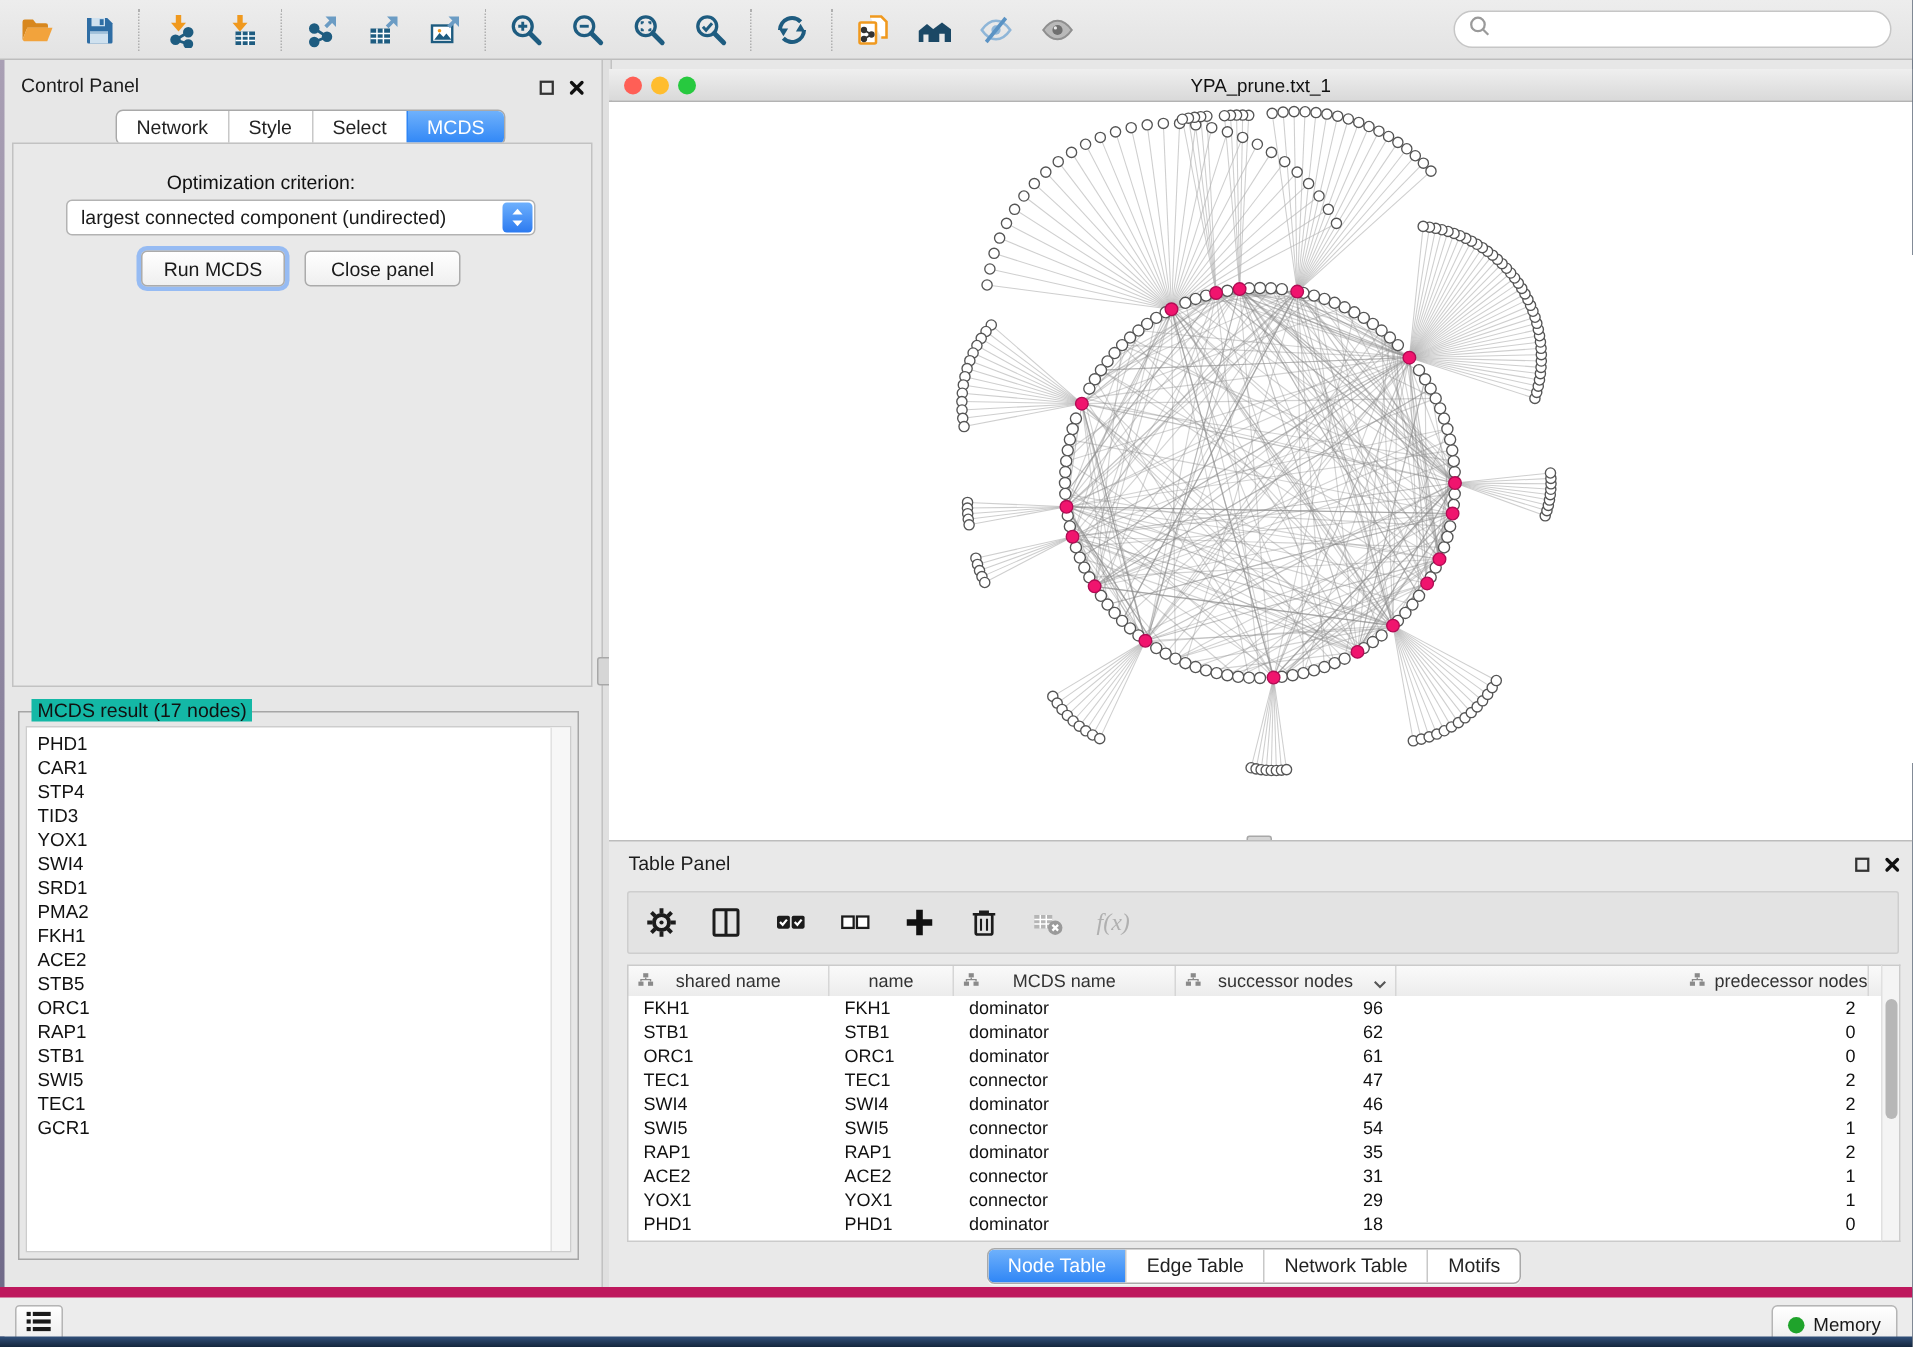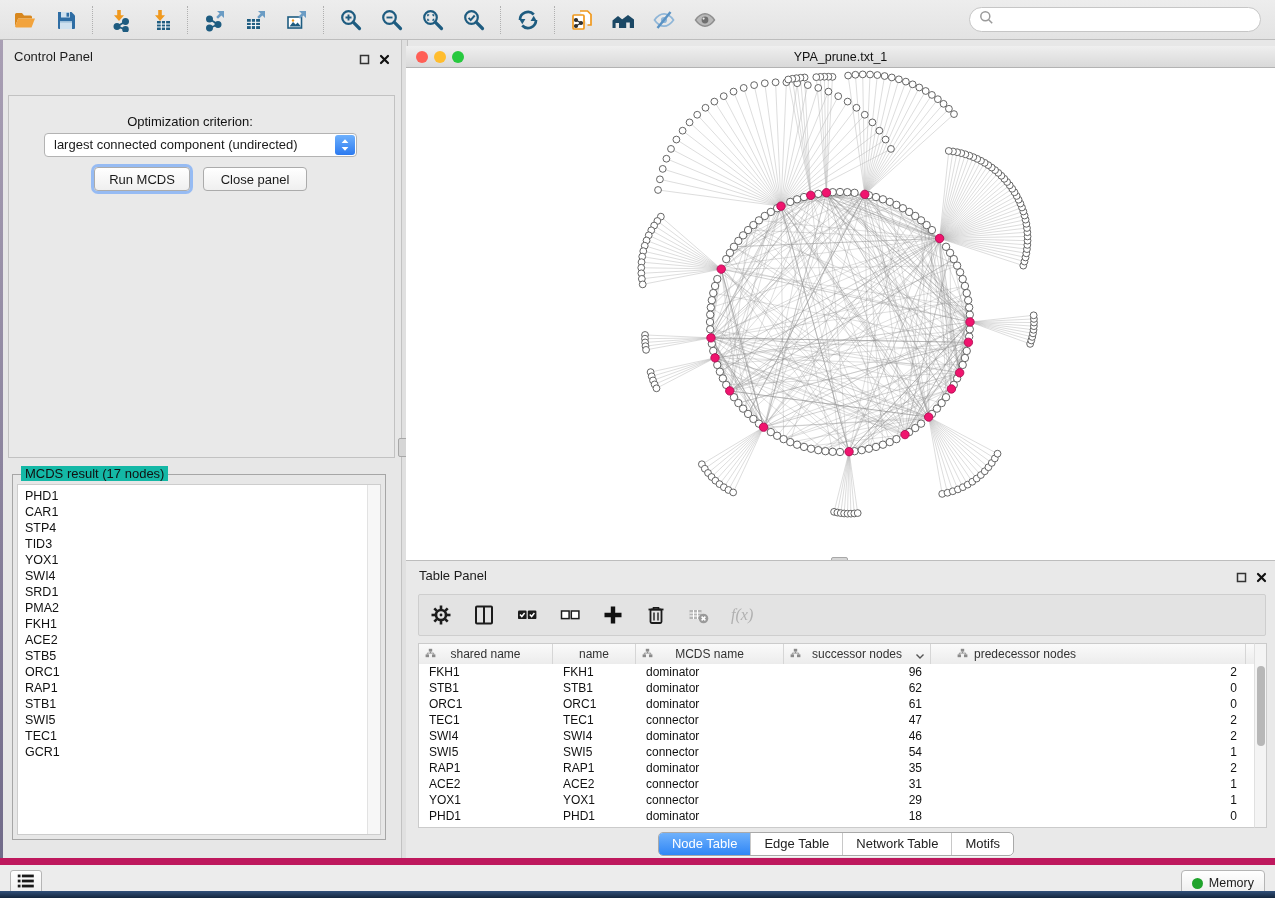--- a/index.html
+++ b/index.html
@@ -20,21 +20,21 @@
   
   #cp-title{left:14px;top:49px;font-size:13px;color:#1c1c1c;}
   .panel-ctl{position:absolute;display:flex;gap:9px;align-items:center;}
   #cp-ctl{left:359px;top:51px;} #tp-ctl{left:1236px;top:569px;}
   .seg{display:inline-flex;border:1px solid #a9a9a9;border-radius:5px;overflow:hidden;background:#fff;box-shadow:0 1px 0 rgba(255,255,255,.6);}
   .seg>div{padding:3px 13px;font-size:13px;line-height:16px;border-left:1px solid #c8c8c8;color:#222;white-space:nowrap;}
   .seg>div:first-child{border-left:none;}
   .seg>div.sel{background:linear-gradient(#6fb1fb,#2f86f6);color:#fff;border-left-color:#2f86f6;}
   #cp-tabs{left:77px;top:73px;}
   #cp-box{left:8px;top:95px;width:385px;height:361px;background:#e9e9e9;border:1px solid #c2c2c2;}
-  #opt-label{left:16px;top:114px;width:348px;text-align:center;font-size:13px;color:#111;}
+  #opt-label{left:0;top:114px;width:348px;text-align:center;font-size:13px;color:#111;}
   #combo{left:44px;top:133px;width:313px;height:24px;background:#fff;border:1px solid #b3b3b3;border-radius:4px;
          font-size:13px;line-height:22px;padding-left:9px;box-sizing:border-box;}
   #combo .step{position:absolute;right:1px;top:1px;width:20px;height:20px;border-radius:3px;
          background:linear-gradient(#6db0fd,#2c7af0);display:flex;align-items:center;justify-content:center;}
   .btn{position:absolute;height:24px;background:linear-gradient(#ffffff,#efefef);border:1px solid #ababab;
        border-radius:4px;font-size:13px;display:flex;align-items:center;justify-content:center;box-sizing:border-box;}
   #run-btn{left:94px;top:167px;width:96px;box-shadow:0 0 0 3px rgba(82,150,252,.55);}
   #closep-btn{left:203px;top:167px;width:104px;}
   #grp{left:12px;top:474px;width:372px;height:364px;border:1px solid #a6a6a6;background:#e7e7e7;}
   #grp-legend{position:absolute;left:8px;top:-9px;background:#14b8a6;padding:0 4px;font-size:13px;color:#111;}
@@ -57,21 +57,21 @@
   #tp-bg{left:406px;top:560px;width:869px;height:298px;background:#e9e9e9;border-top:1px solid #bdbdbd;}
   #tp-title{left:419px;top:568px;font-size:13px;color:#1c1c1c;}
   #tp-toolbar{left:418px;top:594px;width:848px;height:42px;background:#e3e3e3;border:1px solid #cecece;border-radius:2px;
               display:flex;align-items:center;gap:15px;padding-left:10px;box-sizing:border-box;}
   .tpbtn{display:flex;align-items:center;justify-content:flex-start;width:28px;height:30px;}
   #thead{left:418px;top:643px;width:835px;height:20px;display:flex;background:linear-gradient(#fafafa,#ececec);
          border:1px solid #cbcbcb;box-sizing:content-box;font-size:12px;color:#333;}
   .th{position:relative;display:flex;align-items:center;justify-content:center;border-right:1px solid #d6d6d6;box-sizing:border-box;height:20px;}
   .th .hicon{position:absolute;left:6px;top:4px;}
   .th .chev{position:absolute;right:5px;top:6px;}
-  .th.lefty{justify-content:flex-start;padding-left:26px;}
+  .th.lefty{justify-content:flex-end;padding-left:26px;}
   #tbody{left:418px;top:664px;width:835px;height:163px;background:#fff;border:1px solid #cbcbcb;border-top:none;overflow:hidden;box-sizing:content-box;}
   .tr{display:flex;height:16px;align-items:center;font-size:12px;color:#111;}
   .td{box-sizing:border-box;white-space:nowrap;overflow:hidden;}
   #tscroll{left:1254px;top:643px;width:13px;height:185px;background:#f4f4f4;border:1px solid #cbcbcb;border-left:1px solid #e0e0e0;box-sizing:border-box;}
   #tthumb{position:absolute;left:2px;top:22px;width:8px;height:80px;background:#b7b7b7;border-radius:4px;}
   #bottom-tabs{left:406px;top:832px;width:860px;text-align:center;}
   
   #statusbar{left:0;top:858px;width:1275px;height:33px;background:#ececec;border-top:7px solid #be185d;box-sizing:border-box;}
   #list-btn{position:absolute;left:10px;top:5px;width:30px;height:24px;background:linear-gradient(#fff,#ececec);
             border:1px solid #b5b5b5;border-radius:3px;display:flex;align-items:center;justify-content:center;}
@@ -239,20 +239,26 @@
 
   <div id="cp-title" class="abs">Control Panel</div>
   <div id="cp-ctl" class="panel-ctl">
     <span><svg width="11" height="11" viewBox="0 0 11 11">
           <rect x="1.5" y="1.5" width="8" height="8" fill="none" stroke="#333" stroke-width="1.5"></rect>
         </svg></span>
     <span><svg width="11" height="11" viewBox="0 0 11 11">
           <path d="M2 2l7 7M9 2l-7 7" stroke="#111" stroke-width="2.2" stroke-linecap="round"></path>
         </svg></span>
   </div>
+  <div id="cp-tabs" class="abs seg">
+      <div>Network</div>
+      <div>Style</div>
+      <div>Select</div>
+      <div class="sel">MCDS</div>
+    </div>
   <div id="cp-box" class="abs"></div>
   <div id="opt-label" class="abs">Optimization criterion:</div>
   <div id="combo" class="abs">
     <span>largest connected component (undirected)</span>
     <span class="step">
         <svg width="10" height="14" viewBox="0 0 10 14">
           <path d="M5 1.2L8.4 5H1.6z" fill="#fff"></path>
           <path d="M5 12.8L1.6 9h6.8z" fill="#fff"></path>
         </svg>
       </span>

